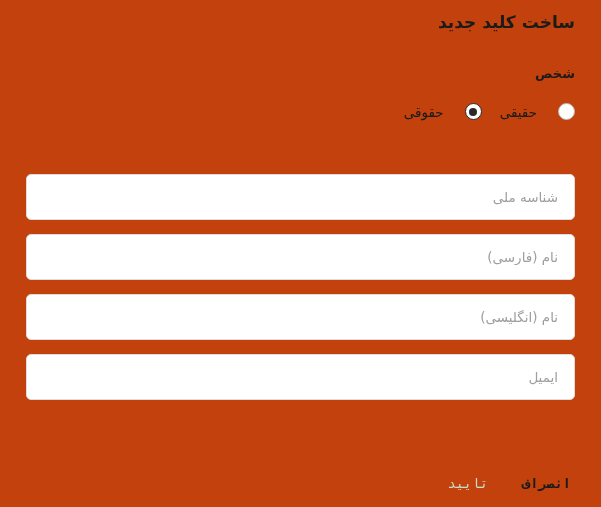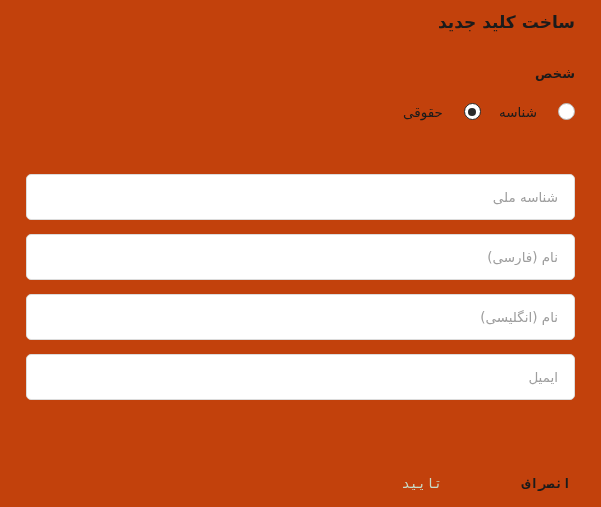--- a/index.html
+++ b/index.html
@@ -134,40 +134,39 @@
     border: none;
     font-family: Liberation Mono, monospace;
     font-size: 13.5px;
     padding: 6px 4px;
     cursor: pointer;
     line-height: 1;
   }
   .btn-cancel {
     color: #1b1b1b;
     font-weight: bold;
-    margin-left: 46px;
   }
   .btn-confirm {
     color: #c8dcc8;
     font-weight: normal;
   }
 </style>
 </head>
 <body>
 
 <div class="dialog">
 
   <div class="dialog-title">ساخت کلید جدید</div>
 
   <div class="field-group-label">شخص</div>
 
   <div class="radio-row">
     <div class="radio-option">
       <span class="radio-circle"></span>
-      <span class="radio-label">شناسه</span>
+      <span class="radio-label">حقیقی</span>
     </div>
     <div class="radio-option selected">
       <span class="radio-circle"></span>
       <span class="radio-label">حقوقی</span>
     </div>
   </div>
 
   <div class="inputs">
     <input class="text-input" type="text" placeholder="شناسه ملی" style="">
     <input class="text-input" type="text" placeholder="نام (فارسی)" style="">

